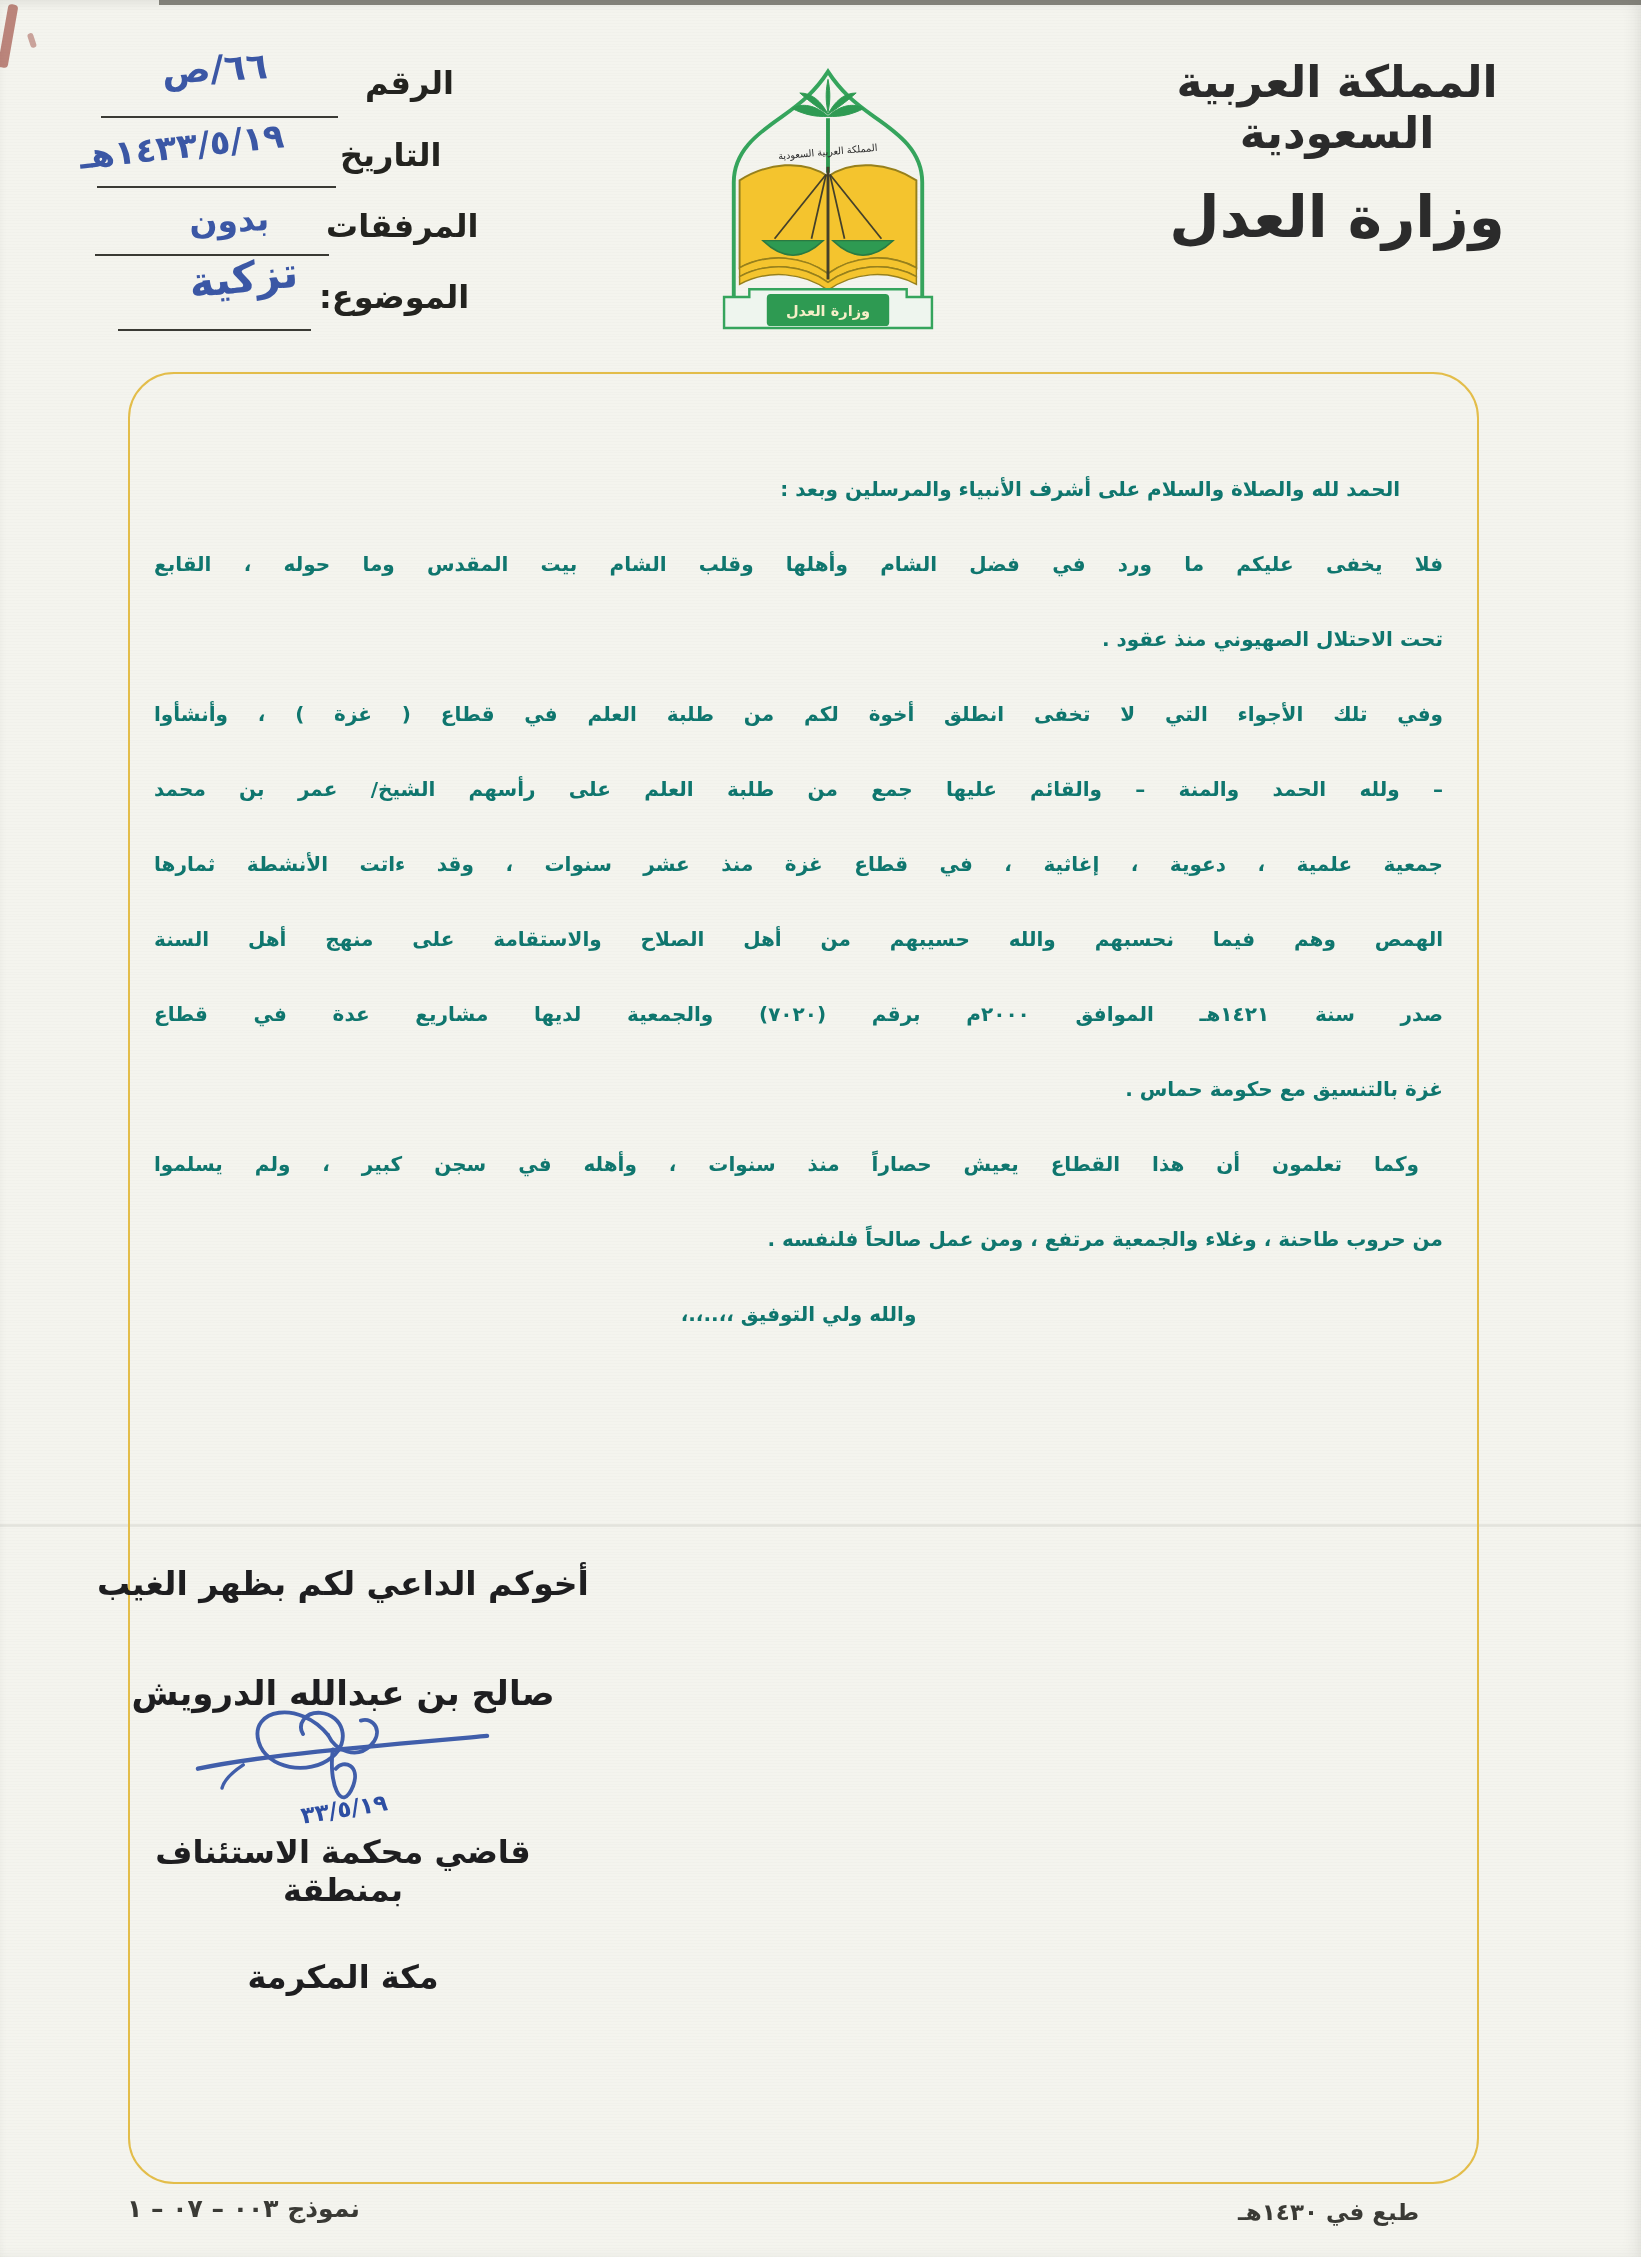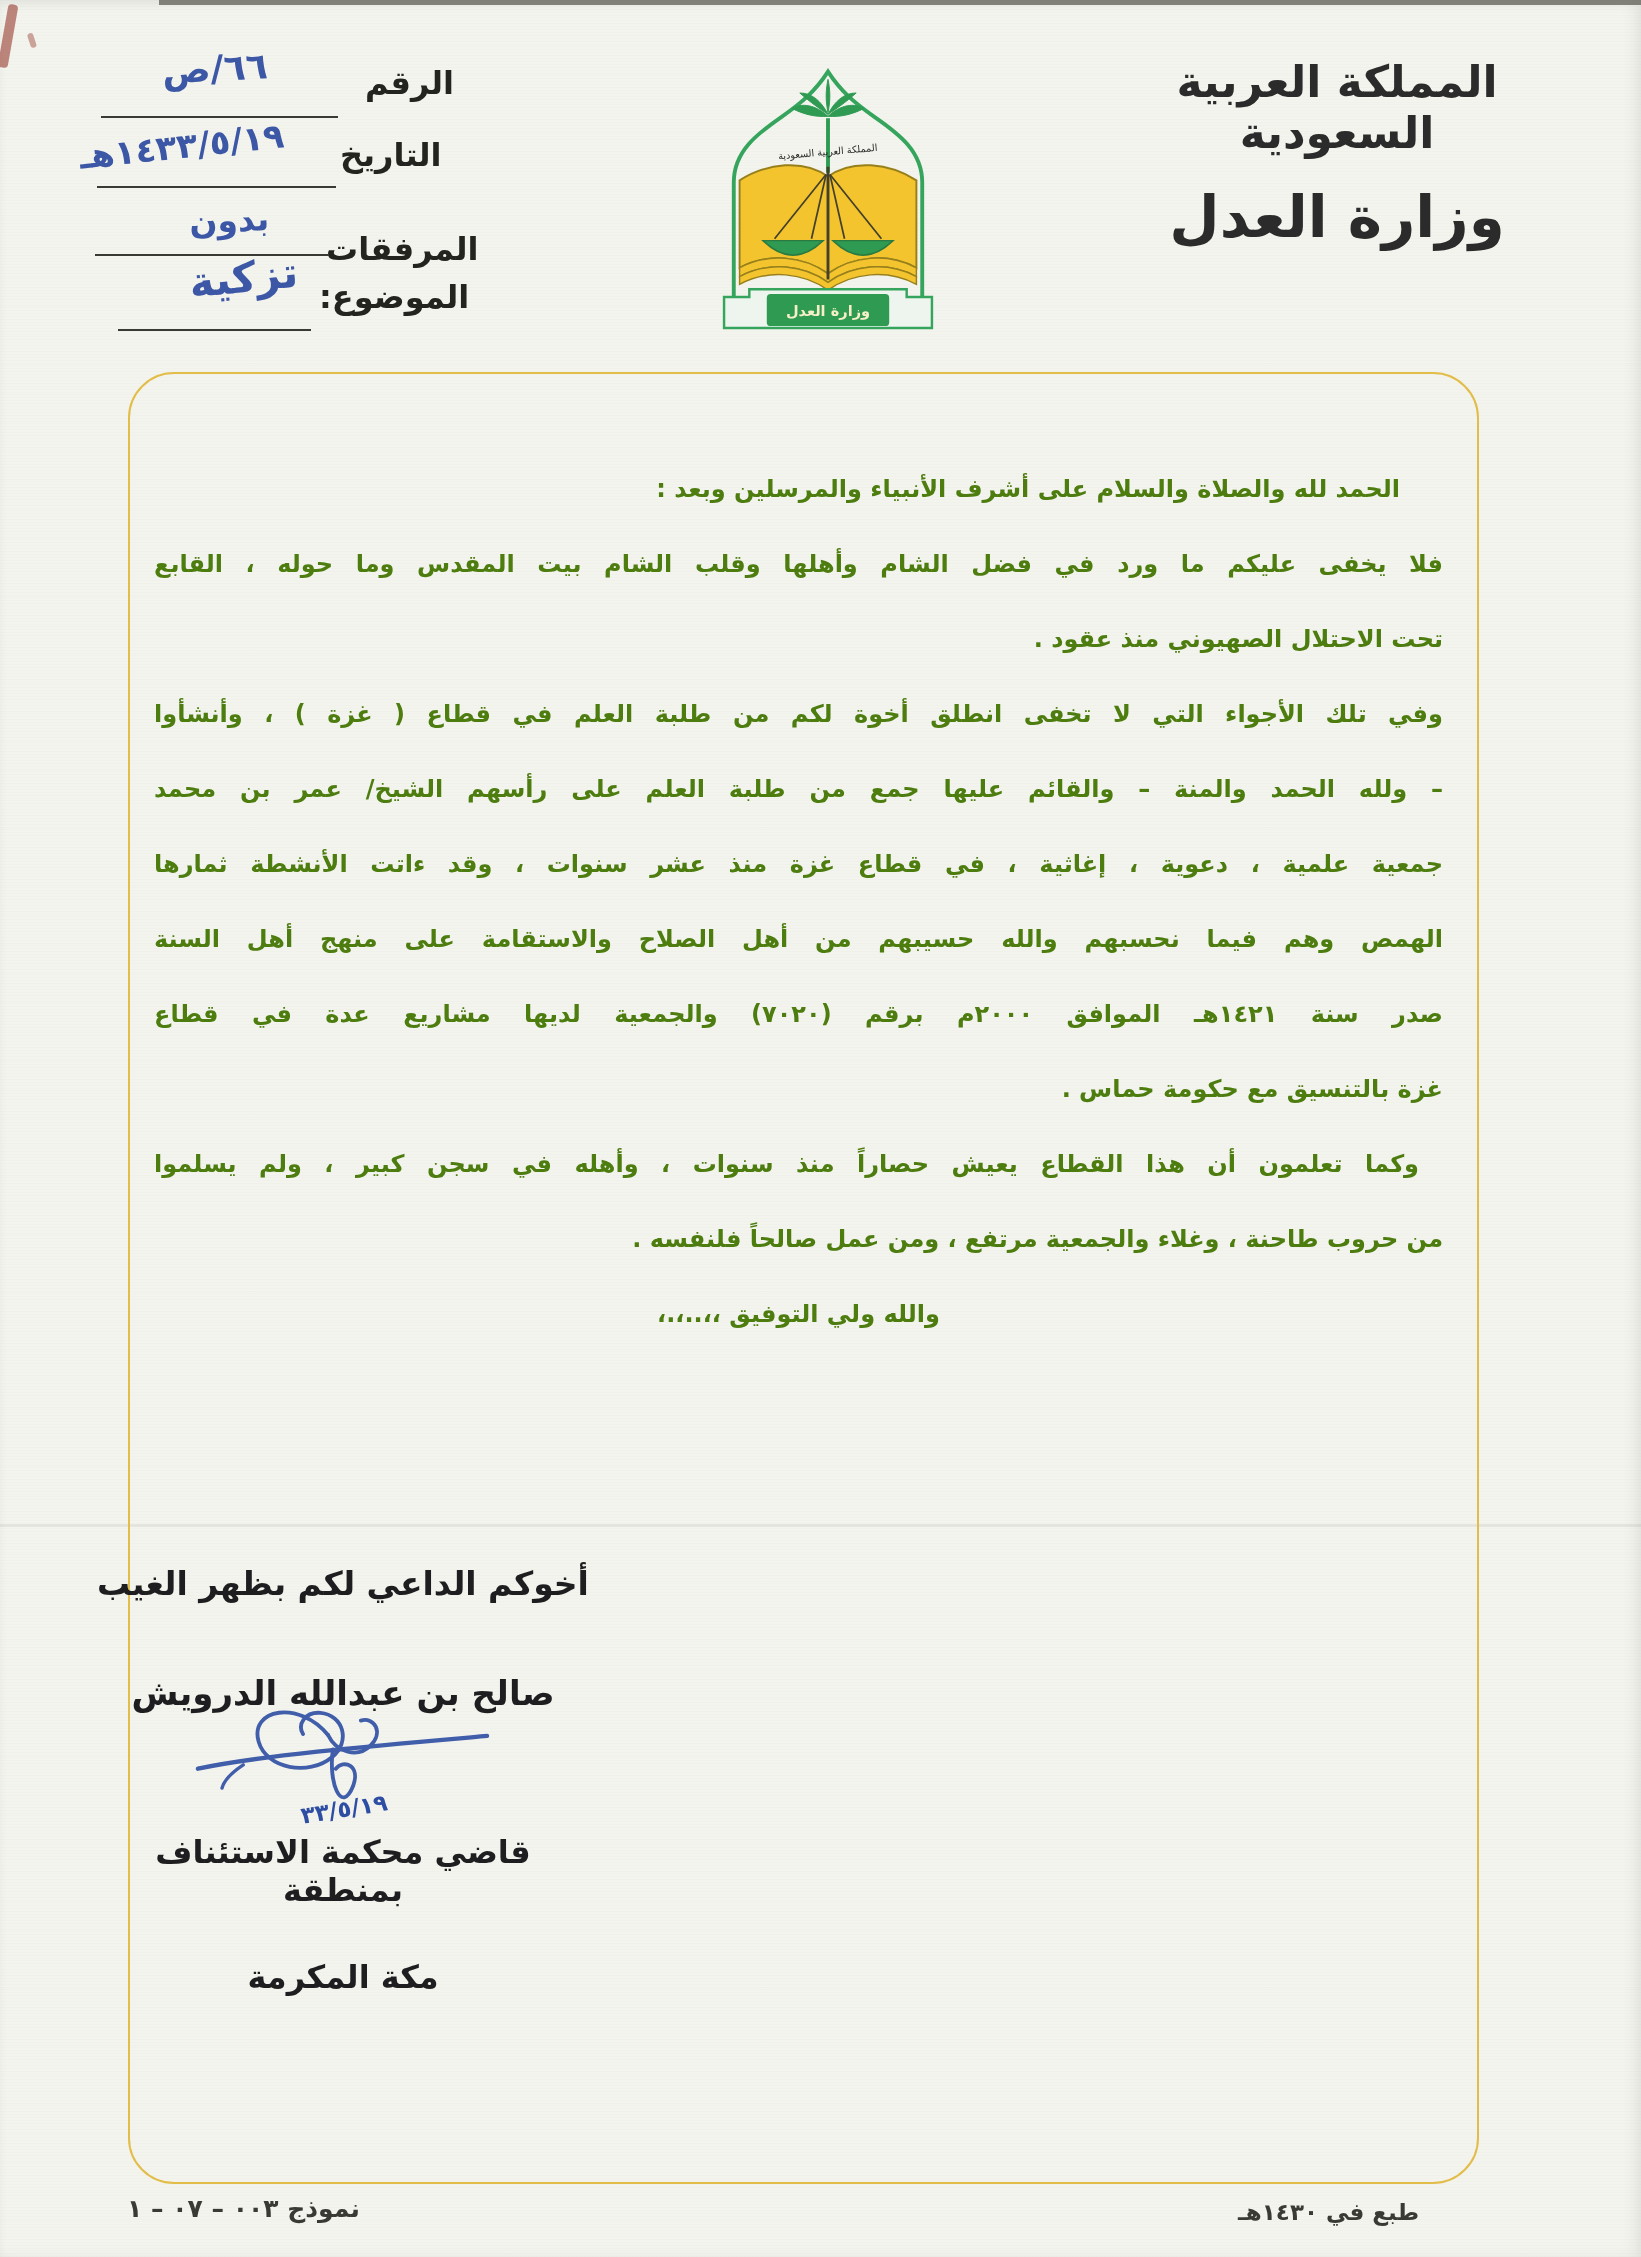--- a/index.html
+++ b/index.html
@@ -26,21 +26,21 @@
   .kingdom{font-size:44px;font-weight:bold;color:#2b2b2b;letter-spacing:1px;}
   .ministry{font-size:58px;font-weight:bold;color:#2b2b2b;margin-top:25px;}
   .copyno{font-size:29px;color:#333;margin-top:21px;transform:translateX(-41px);letter-spacing:3.9px;}
   
   .flabel{font-size:32px;font-weight:bold;color:#23231f;}
   .fline{height:1.9px;background:#3a3a34;}
   .hand{color:#3b57a5;font-weight:bold;white-space:nowrap;}
   
   .bodybox{left:128px;top:372px;width:1347px;height:1808px;border:2.9px solid #e3bd4a;border-radius:46px;}
   .blines{left:154px;top:452px;width:1289px;}
-  .line{height:75px;line-height:75px;font-size:24px;font-weight:bold;direction:rtl;text-align:right;color:#4d7c0f;}
+  .line{height:75px;line-height:75px;font-size:20px;font-weight:bold;direction:rtl;text-align:right;color:#0f766e;}
   .line.j{text-align:justify;text-align-last:justify;}
   .line.c{text-align:center;}
   .ind45{padding-right:43px;}
   .ind25{padding-right:24px;}
   
   .sig-closing{left:92px;top:1564px;width:502px;text-align:center;font-size:33px;font-weight:bold;}
   .sig-name{left:92px;top:1645px;width:502px;text-align:center;font-size:34px;font-weight:bold;margin-top:28px;}
   .sig-svg{left:183px;top:1682px;}
   .sig-title{left:92px;top:1833px;width:502px;text-align:center;font-size:32px;font-weight:bold;}
   .sig-region{left:92px;top:1958px;width:502px;text-align:center;font-size:32px;font-weight:bold;}
@@ -102,21 +102,21 @@
 
   <div>
     <span class="abs flabel rtl" style="left:365px;top:64px;">الرقم</span>
     <div class="abs fline" style="left:101px;top:116px;width:237px;"></div>
     <span class="abs hand rtl" style="left:162px;top:48px;font-size:36px;transform:rotate(-3deg);">٦٦/ص</span>
 
     <span class="abs flabel rtl" style="left:340px;top:136px;">التاريخ</span>
     <div class="abs fline" style="left:97px;top:186px;width:239px;"></div>
     <span class="abs hand rtl" style="left:79px;top:126px;font-size:34px;transform:rotate(-6deg);">١٤٣٣/٥/١٩هـ</span>
 
-    <span class="abs flabel rtl" style="left:326px;top:207px;margin-top:23px;">المرفقات</span>
+    <span class="abs flabel rtl" style="left:326px;top:207px;">المرفقات</span>
     <div class="abs fline" style="left:95px;top:254px;width:234px;"></div>
     <span class="abs hand rtl" style="left:189px;top:201px;font-size:33px;transform:rotate(-3deg);">بدون</span>
 
     <span class="abs flabel rtl" style="left:319px;top:278px;">الموضوع:</span>
     <div class="abs fline" style="left:118px;top:329px;width:193px;"></div>
     <span class="abs hand rtl" style="left:189px;top:253px;font-size:42px;transform:rotate(-6deg);letter-spacing:1.9px;">تزكية</span>
   </div>
 
   <div class="abs bodybox"></div>
 

